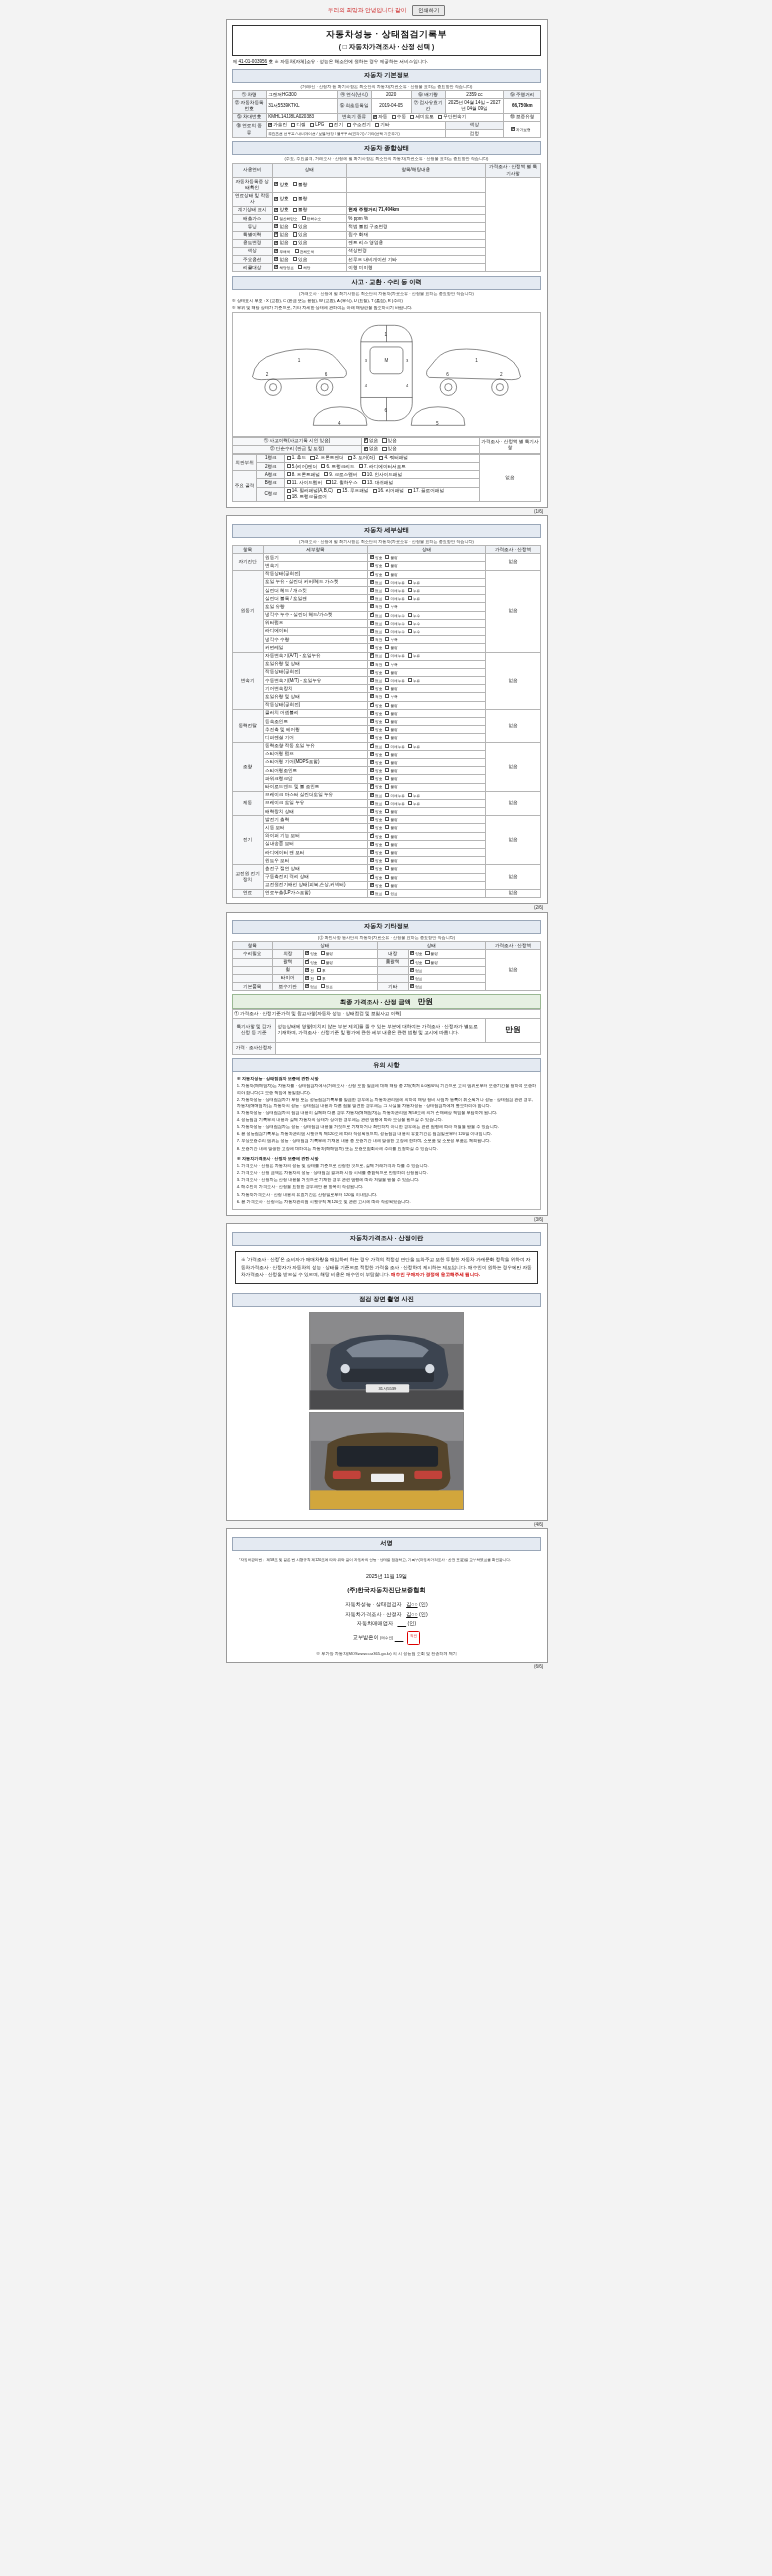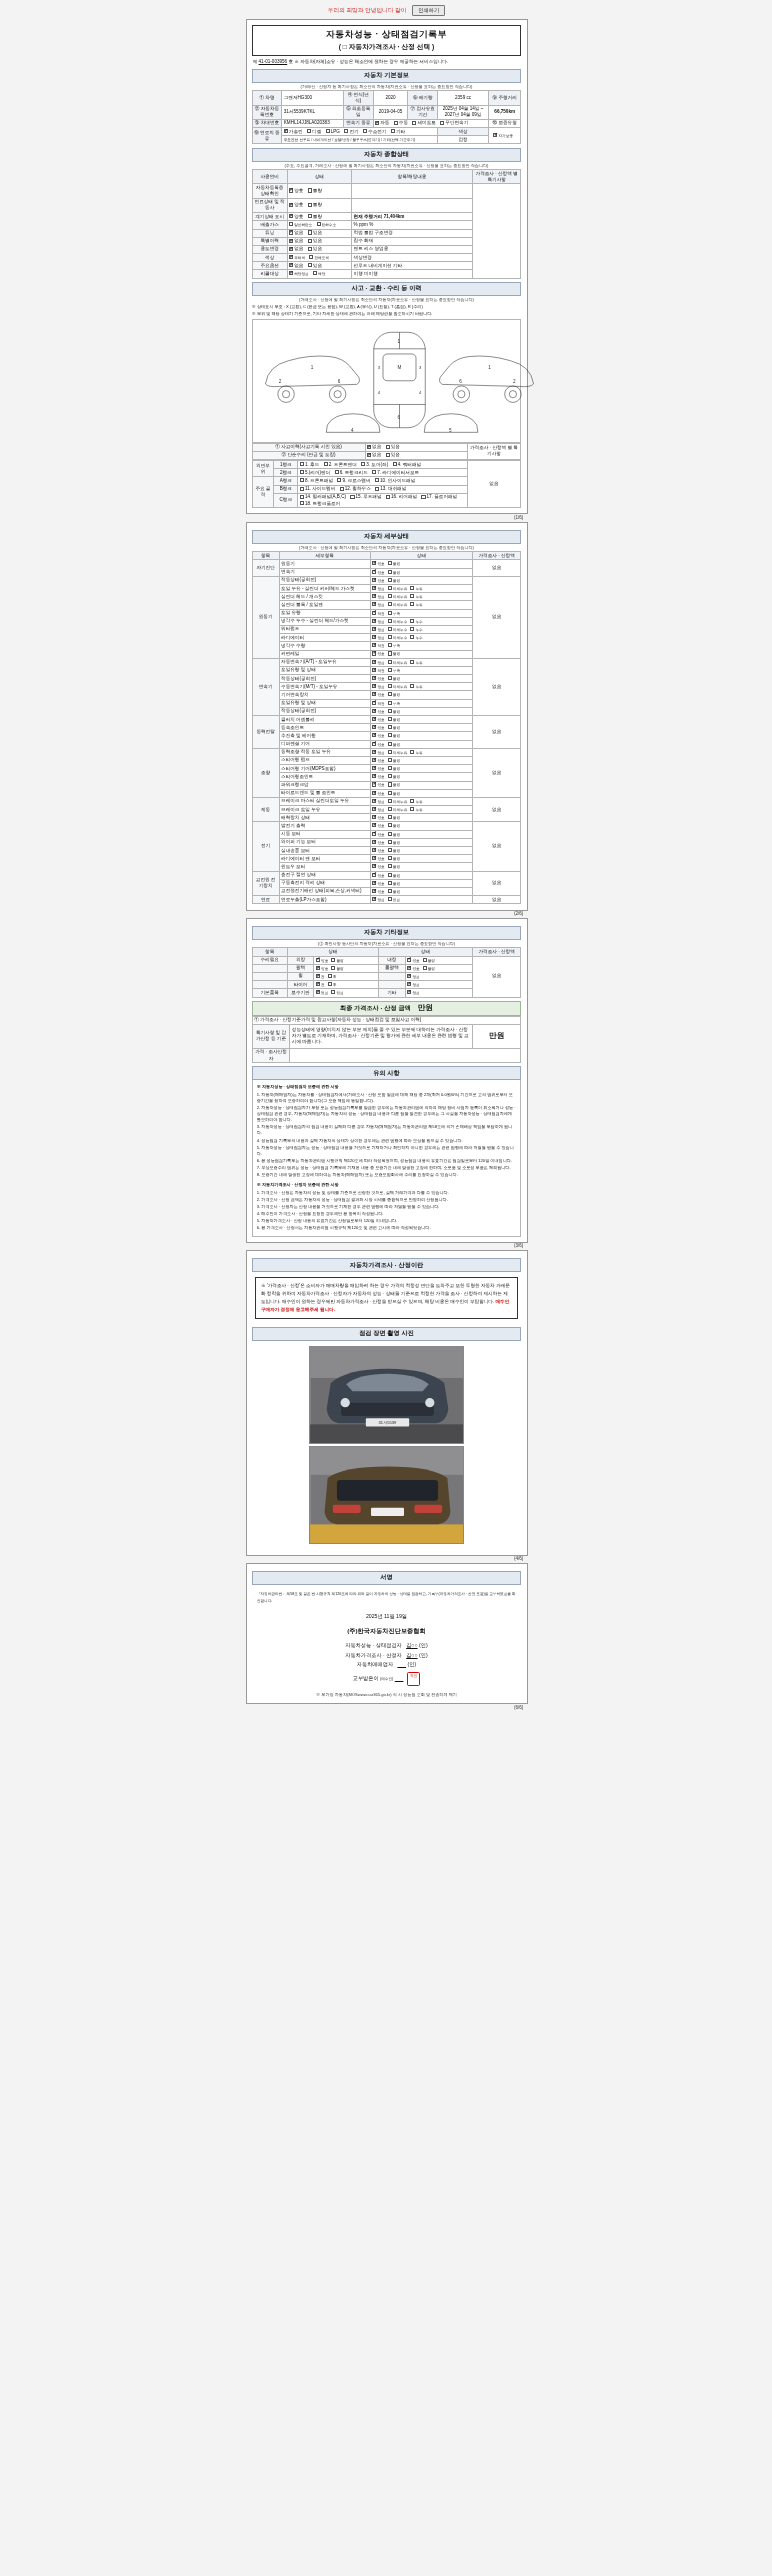--- a/index.html
+++ b/index.html
@@ -8,21 +8,21 @@
     width:773px;
     background:#f3f3f3;
     font-family:"Liberation Sans", sans-serif;
     font-size:5.7px;
     color:#111;
   }
   .page-wrap { width:773px; margin:0 auto; padding:3.1px 0 10.3px 0; }
   .topbar { text-align:center; padding:2.1px 0 3.1px 0; }
   .topbar .msg { color:#cc2222; font-size:5.7px; }
   .sheet {
-    width:282px; margin:0 auto 7.2px auto; background:#fff;
+    width:322px; margin:0 auto 7.2px auto; background:#fff;
     border:0.5px solid #999; padding:4.1px 5.2px 5.2px 5.2px; position:relative;
   }
   .pgnum { position:absolute; right:3.1px; bottom:-6.7px; font-size:4.6px; color:#333; }
   .print-btn {
     display:inline-block; border:0.5px solid #777; background:#e9e9e9;
     font-size:5.2px; padding:1px 5.2px; border-radius:1px; margin-left:4.1px;
   }
 
   .doc-title {
     border:1px solid #333; text-align:center; padding:3.1px 2.1px 2.6px 2.1px; margin:1px 0 3.1px 0;

